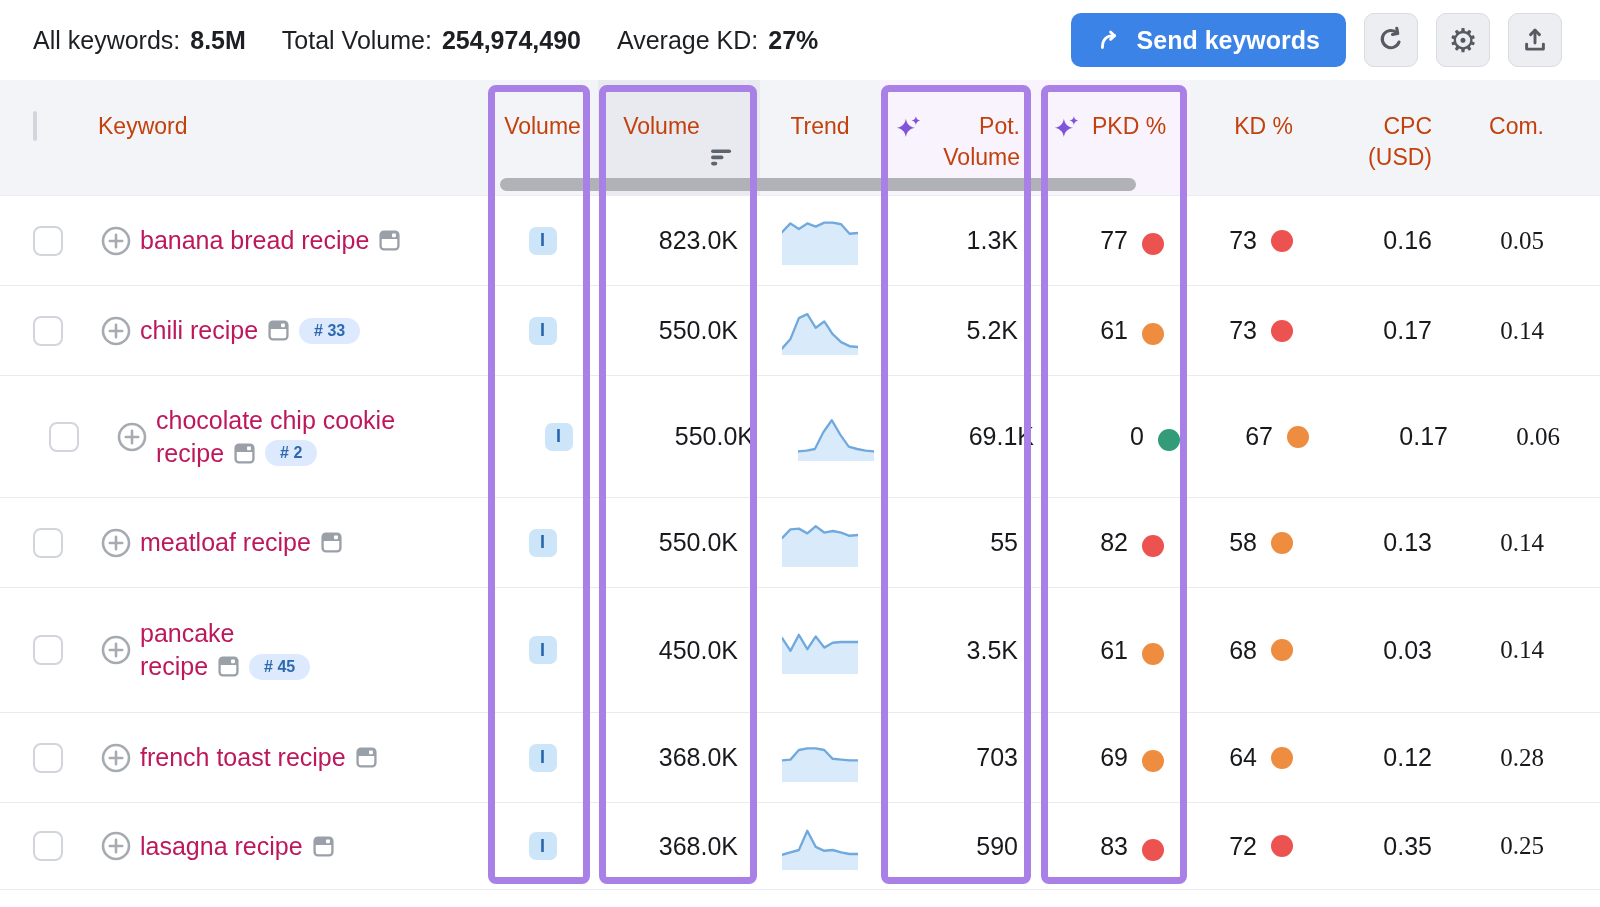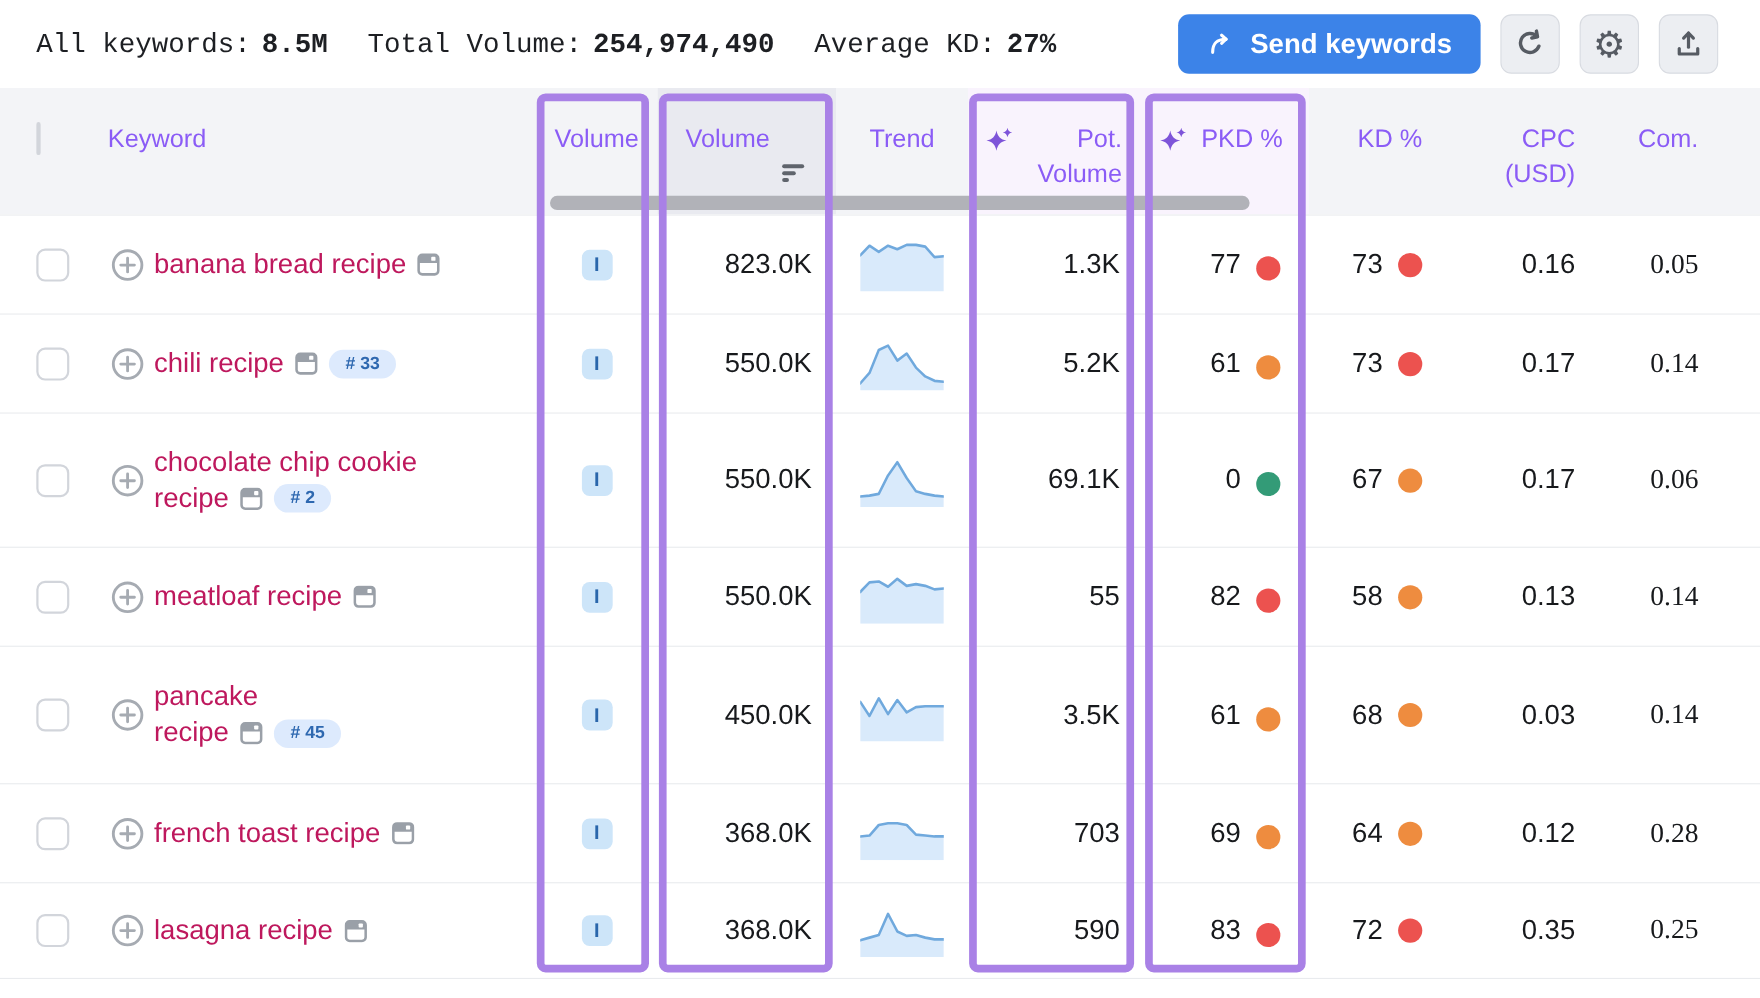--- a/index.html
+++ b/index.html
@@ -4,35 +4,35 @@
 <style>
   * { box-sizing: border-box; margin: 0; padding: 0; }
   html,body { width:1600px; height:907px; background:#fff; }
   body { font-family:"Liberation Sans","DejaVu Sans",sans-serif; color:#17191c; }
   .app { position:relative; width:1600px; height:907px; overflow:hidden; background:#fff; }
 
   
   .toolbar { height:80px; display:flex; align-items:center; justify-content:space-between;
              padding:0 38px 0 33px; background:#fff; }
   .stats { display:flex; gap:36px; font-size:25px; color:#1d1f23; white-space:nowrap; }
-  .stat  { display:flex; gap:10px; align-items:center;font-family:Liberation Mono, monospace; }
+  .stat  { display:flex; gap:10px; align-items:center; }
   .stat .v { font-weight:700; }
   .actions { display:flex; gap:18px; align-items:center; }
   .send-btn { height:54px; padding:0 26px; border-radius:10px; background:#3c83e8; color:#fff;
               font-size:25px; font-weight:600; display:flex; align-items:center; gap:14px;
               border:none; cursor:pointer; font-family:inherit; }
   .icon-btn { width:54px; height:54px; border-radius:10px; background:#eceef2;
               border:1px solid #d8dbe1; display:flex; align-items:center; justify-content:center;
               color:#565b63; cursor:pointer; }
   .gear-glyph { font-family:"DejaVu Sans",sans-serif; font-size:33px; line-height:1; color:#565b63; }
 
   
   .grid-cols { display:grid;
     grid-template-columns:88px 399px 111px 162px 120px 160px 150px 125px 145px 140px; }
-  .thead { position:relative; height:115px; background:#f3f4f7; font-size:23px; color:#8b5cf6; }
+  .thead { position:relative; height:115px; background:#f3f4f7; font-size:23px; color:#c2410c; }
   .th { padding-top:31px; line-height:31px; }
   .th-check   { padding-left:33px; padding-top:31px; }
   .th-keyword { padding-left:10px; }
   .th-intent  { text-align:center; }
   .th-volume  { background:#e9eaf0; display:flex; justify-content:center; align-items:flex-start; gap:10px; }
   .th-volume .sort-ico { margin-top:36px; }
   .th-trend   { text-align:center; }
   .th-pot     { background:#f9f3fd; display:flex; justify-content:space-between; padding:31px 20px 0 14px; text-align:right; }
   .th-pkd     { background:#f9f3fd; display:flex; gap:10px; padding-left:12px; }
   .th-kd      { text-align:right; padding-right:22px; }
@@ -255,21 +255,21 @@
     <polyline points="0.0,52 11.1,40 22.2,14 33.3,9 44.4,26 55.6,18 66.7,34 77.8,44 88.9,49 100.0,50" fill="none" stroke="#70a9dd" stroke-width="3" stroke-linejoin="round" stroke-linecap="round"></polyline>
             </svg>
           </span>
         </div>
     <div class="c-pot cell-num">5.2K</div>
     <div class="c-pkd cell-num">61<span class="dot" style="background:#ee8c3f"></span></div>
     <div class="c-kd cell-num">73<span class="dot" style="background:#ec524f"></span></div>
     <div class="c-cpc cell-num">0.17</div>
     <div class="c-com cell-num">0.14</div>
       </div>
-      <div class="trow grid-cols" style="height: 122px;">
+      <div class="trow grid-cols" style="height: 122px; padding-left: 16px;">
     <div class="c-check">
       <span class="checkbox"></span>
         </div>
     <div class="c-keyword">
       <span class="plus-icon" style="display:flex;">
   <svg width="32" height="32" viewBox="0 0 32 32">
     <circle cx="16" cy="16" r="13" stroke="#a6abb2" stroke-width="2.6" fill="none"></circle>
     <path d="M16 9.8 V22.2 M9.8 16 H22.2" stroke="#a6abb2" stroke-width="2.6" stroke-linecap="round"></path>
   </svg>
           </span>

